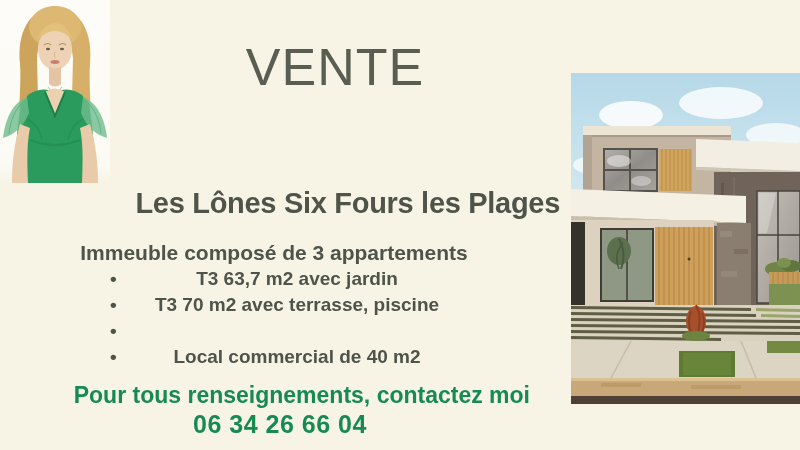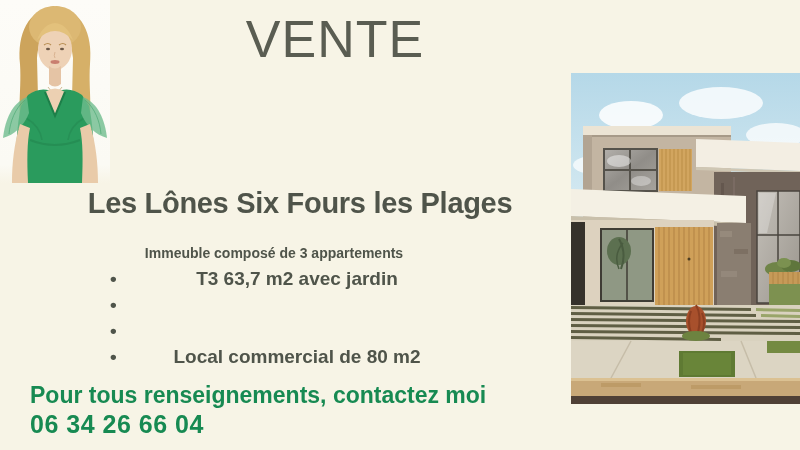--- a/index.html
+++ b/index.html
@@ -12,45 +12,45 @@
     width:800px;height:450px;
     overflow:hidden;
     background:var(--background,#f7f4e6);
   }
   
   .portrait{
     position:absolute;left:0;top:0;width:110px;height:183px;
   }
   
   .title-block{
-    position:absolute;left:105px;top:12px;width:460px;
+    position:absolute;left:105px;top:40px;width:460px;
     text-align:center;
     color:var(--title-gray,#5a5d52);
     font-weight:400;
     font-size:52px;
     line-height:54px;
     letter-spacing:1px;
     white-space:nowrap;
   }
   .location{
     position:absolute;left:40px;top:185px;width:520px;
-    text-align:center;
+    text-align:right;
     color:var(--text-dark,#4f544a);
     font-weight:700;
     font-size:29px;
     line-height:36px;
     letter-spacing:-0.3px;
     white-space:nowrap;
   }
   .intro{
     position:absolute;left:54px;top:241px;width:440px;
     text-align:center;
     color:var(--text-dark,#4f544a);
     font-weight:700;
-    font-size:14px;
+    font-size:21px;
     line-height:24px;
     white-space:nowrap;
   }
   .bullets{
     position:absolute;left:108px;top:266px;width:378px;
     margin:0;padding:0;list-style:none;
   }
   .bullets li{
     position:relative;
     height:26px;line-height:26px;
@@ -60,30 +60,30 @@
     font-size:19px;
     white-space:nowrap;
   }
   .bullets li .dot{
     position:absolute;left:2px;top:0;
     font-size:19px;
     color:var(--text-dark,#4f544a);
   }
   .cta{
     position:absolute;left:30px;top:381px;width:500px;
-    text-align:left;
+    text-align:right;
     color:var(--accent-green,#178a52);
     font-weight:700;
     font-size:23px;
     line-height:28px;
     white-space:nowrap;
   }
   .phone{
     position:absolute;left:30px;top:409px;width:500px;
-    text-align:left;
+    text-align:center;
     color:var(--accent-green,#178a52);
     font-weight:700;
     font-size:25px;
     line-height:30px;
     letter-spacing:0.5px;
   }
   
   .house{
     position:absolute;left:571px;top:73px;width:229px;height:331px;
   }
@@ -146,27 +146,28 @@
 
   <div class="intro">Immeuble composé de 3 appartements</div>
 
   <ul class="bullets">
     <li>
       <span class="dot">•</span>
       <span>T3 63,7 m2 avec jardin</span>
     </li>
     <li>
       <span class="dot">•</span>
+      <span>T3 70 m2 avec terrasse, piscine</span>
     </li>
     <li>
       <span class="dot">•</span>
     </li>
     <li>
       <span class="dot">•</span>
-      <span>Local commercial de 80 m2</span>
+      <span>Local commercial de 40 m2</span>
     </li>
   </ul>
 
   <div class="cta">Pour tous renseignements, contactez moi</div>
   <div class="phone">06 34 26 66 04</div>
 
   <svg class="house" viewBox="0 0 229 331" role="img" aria-label="modern-house-exterior-with-striped-driveway">
     <defs>
       <linearGradient id="sky" x1="0" y1="0" x2="0" y2="1">
         <stop offset="0" stop-color="#b5d8e8"></stop>

